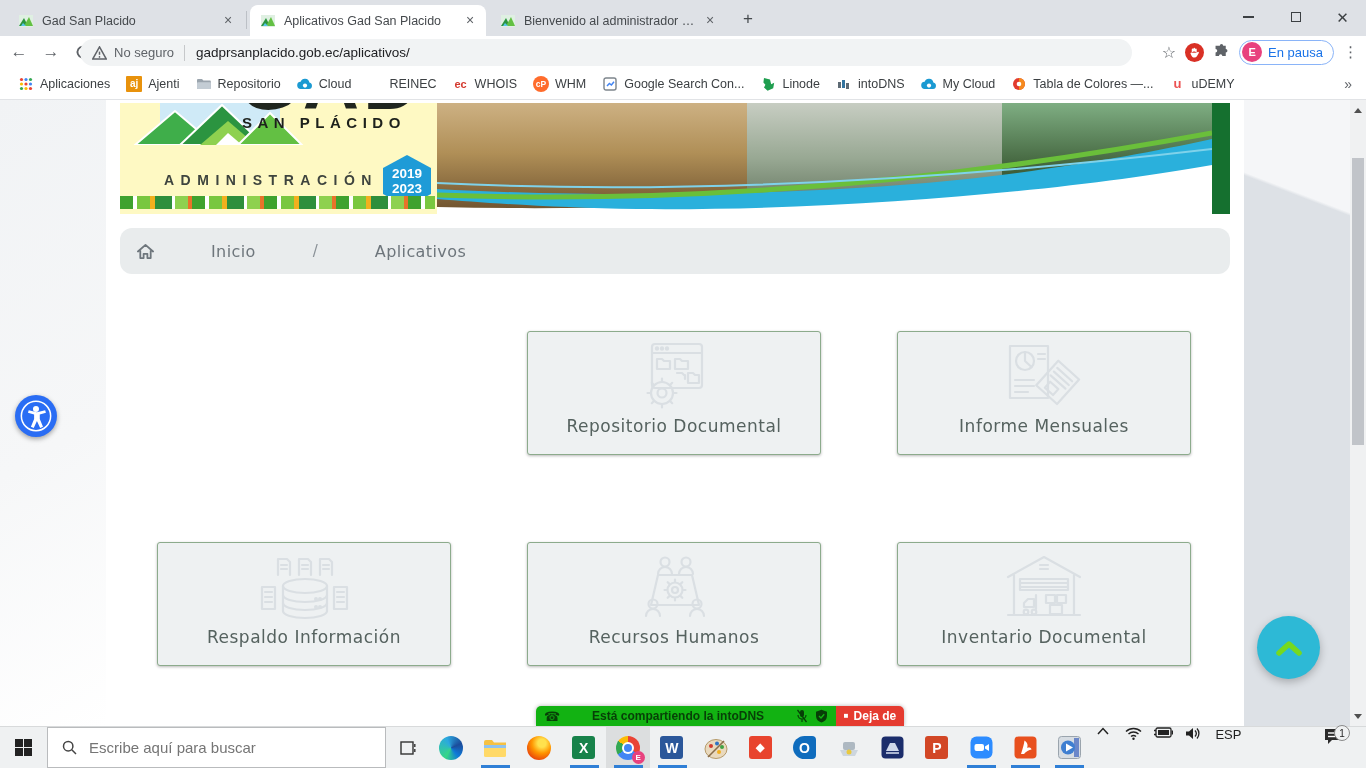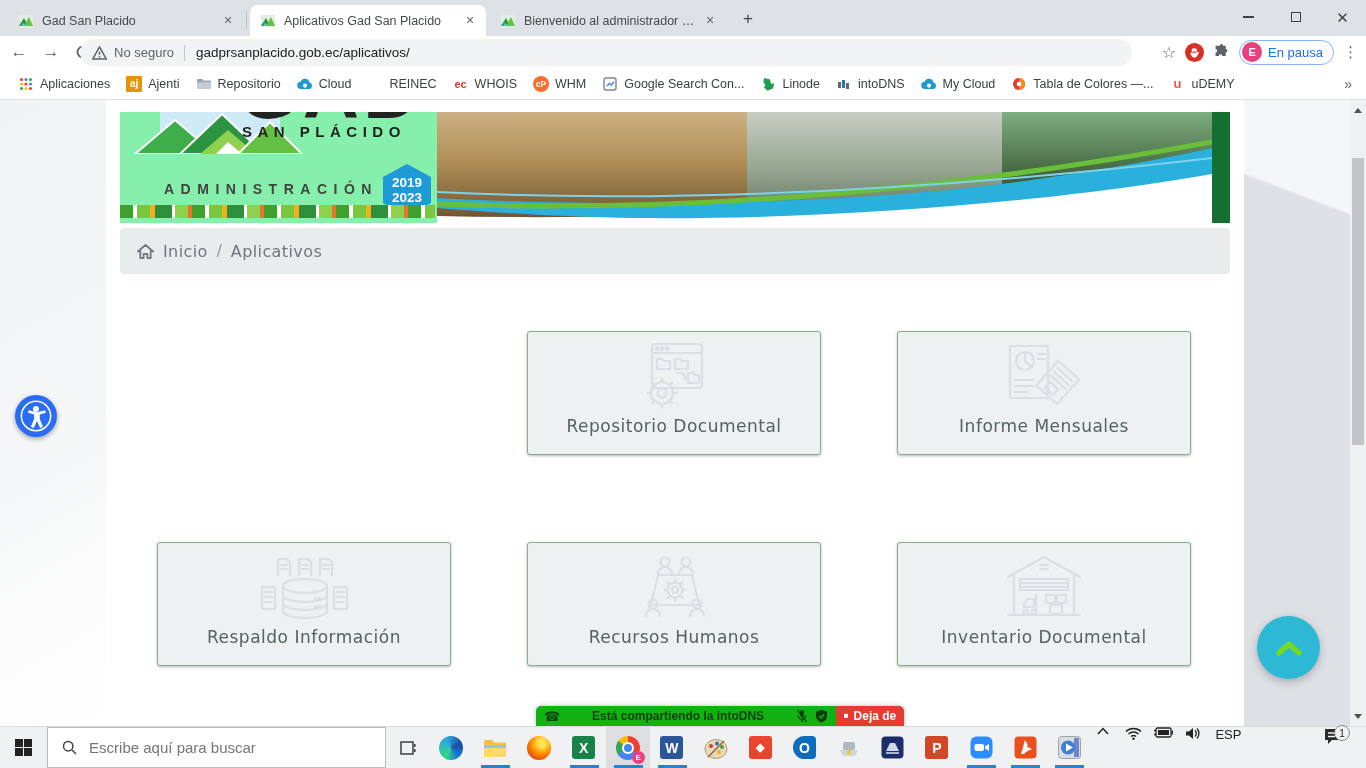--- a/index.html
+++ b/index.html
@@ -44,40 +44,40 @@
   .bm-overflow { position:absolute; right:14px; font-size:14px; color:#5f6368; }
 
   
   .viewport { position:absolute; left:0; top:100px; width:1366px; height:626px; background:#fff; }
   .deco-left { position:absolute; left:0; top:0; width:106px; height:626px;
       background:linear-gradient(150deg,#f1f3f5 0%,#f6f7f8 55%,#ffffff 100%); }
   .deco-right { position:absolute; left:1244px; top:0; width:108px; height:626px;
       background:linear-gradient(201deg,#f5f6f8 0 17%,#dde1e6 17.5% 100%); }
 
   
-  .site-header { position:absolute; left:120px; top:12px; width:1110px; height:111px; background:#86efac; overflow:hidden; }
+  .site-header { position:absolute; left:120px; top:3px; width:1110px; height:111px; background:#fef9c3; overflow:hidden; }
   .gad-cut { position:absolute; left:118px; top:0; width:170px; height:9px; overflow:hidden; }
   .gad-cut span { display:block; margin-top:-66px; font-size:78px; font-weight:bold; color:#20261f; letter-spacing:4px; }
   .brand-name { position:absolute; left:122px; top:11px; font-size:15px; font-weight:bold; letter-spacing:5.5px; color:#1d211c; }
   .admin-label { position:absolute; left:44px; top:69px; font-size:14px; font-weight:bold; letter-spacing:6.5px; color:#3e443e; }
   .hex-badge { position:absolute; left:263px; top:52px; width:48px; height:52px; background:#1e9bd7;
       clip-path:polygon(50% 0,100% 25%,100% 75%,50% 100%,0 75%,0 25%); display:flex; flex-direction:column; align-items:center; justify-content:center; }
   .hex-badge div { color:#fff; font-size:13.5px; font-weight:bold; line-height:1.12; }
   .grass-strip { position:absolute; left:0; top:93px; width:315px; height:13px;
       background:repeating-linear-gradient(90deg,#3fa22e 0 13px,#ffffff 13px 17px,#79c73f 17px 30px,#f2b01e 30px 35px,#2e8f3c 35px 52px,#ffffff 52px 55px,#8ed14f 55px 68px,#e8732a 68px 72px); }
   .photos { position:absolute; left:317px; top:0; width:775px; height:111px; display:flex; }
   .ph { height:111px; }
   .ph1 { width:310px; background:linear-gradient(180deg,#cdb183 0%,#b08f57 45%,#6b4f2c 100%); }
   .ph2 { width:255px; background:linear-gradient(180deg,#c7cdc2 0%,#98a893 50%,#5d6f58 100%); }
   .ph3 { width:210px; background:linear-gradient(180deg,#7fae83 0%,#44663f 55%,#22371f 100%); }
   .wave-svg { position:absolute; left:317px; top:0; width:775px; height:111px; }
   .header-endbar { position:absolute; left:1092px; top:0; width:18px; height:111px; background:#15702f; }
 
   
-  .breadcrumb { position:absolute; left:120px; top:128px; width:1110px; height:46px; background:#e9eced; border-radius:4px; display:flex; align-items:center; padding-left:16px; font-family:"DejaVu Sans",sans-serif; }
+  .breadcrumb { position:absolute; left:120px; top:128px; width:1110px; height:46px; background:#e9eced; border-radius:12px; display:flex; align-items:center; padding-left:16px; font-family:"DejaVu Sans",sans-serif;gap:48px; }
   .crumb-text { font-size:16px; color:#6e767c; letter-spacing:.4px; margin-left:8px; }
   .crumb-sep { font-size:15px; color:#8a9197; margin:0 9px; }
 
   
   .card { position:absolute; width:294px; height:124px; background:#eef1f2; border:1px solid #8cab8c; border-radius:3px;
       box-shadow:0 1px 3px rgba(0,0,0,.28); display:flex; flex-direction:column; align-items:center; }
   .card svg { margin-top:8px; }
   .card-label { font-family:"DejaVu Sans",sans-serif; font-size:17px; color:#55625f; letter-spacing:.5px; margin-top:2px; }
   .lineart { stroke:#dadfe3; fill:none; stroke-width:2.2; stroke-linecap:round; stroke-linejoin:round; }
 

